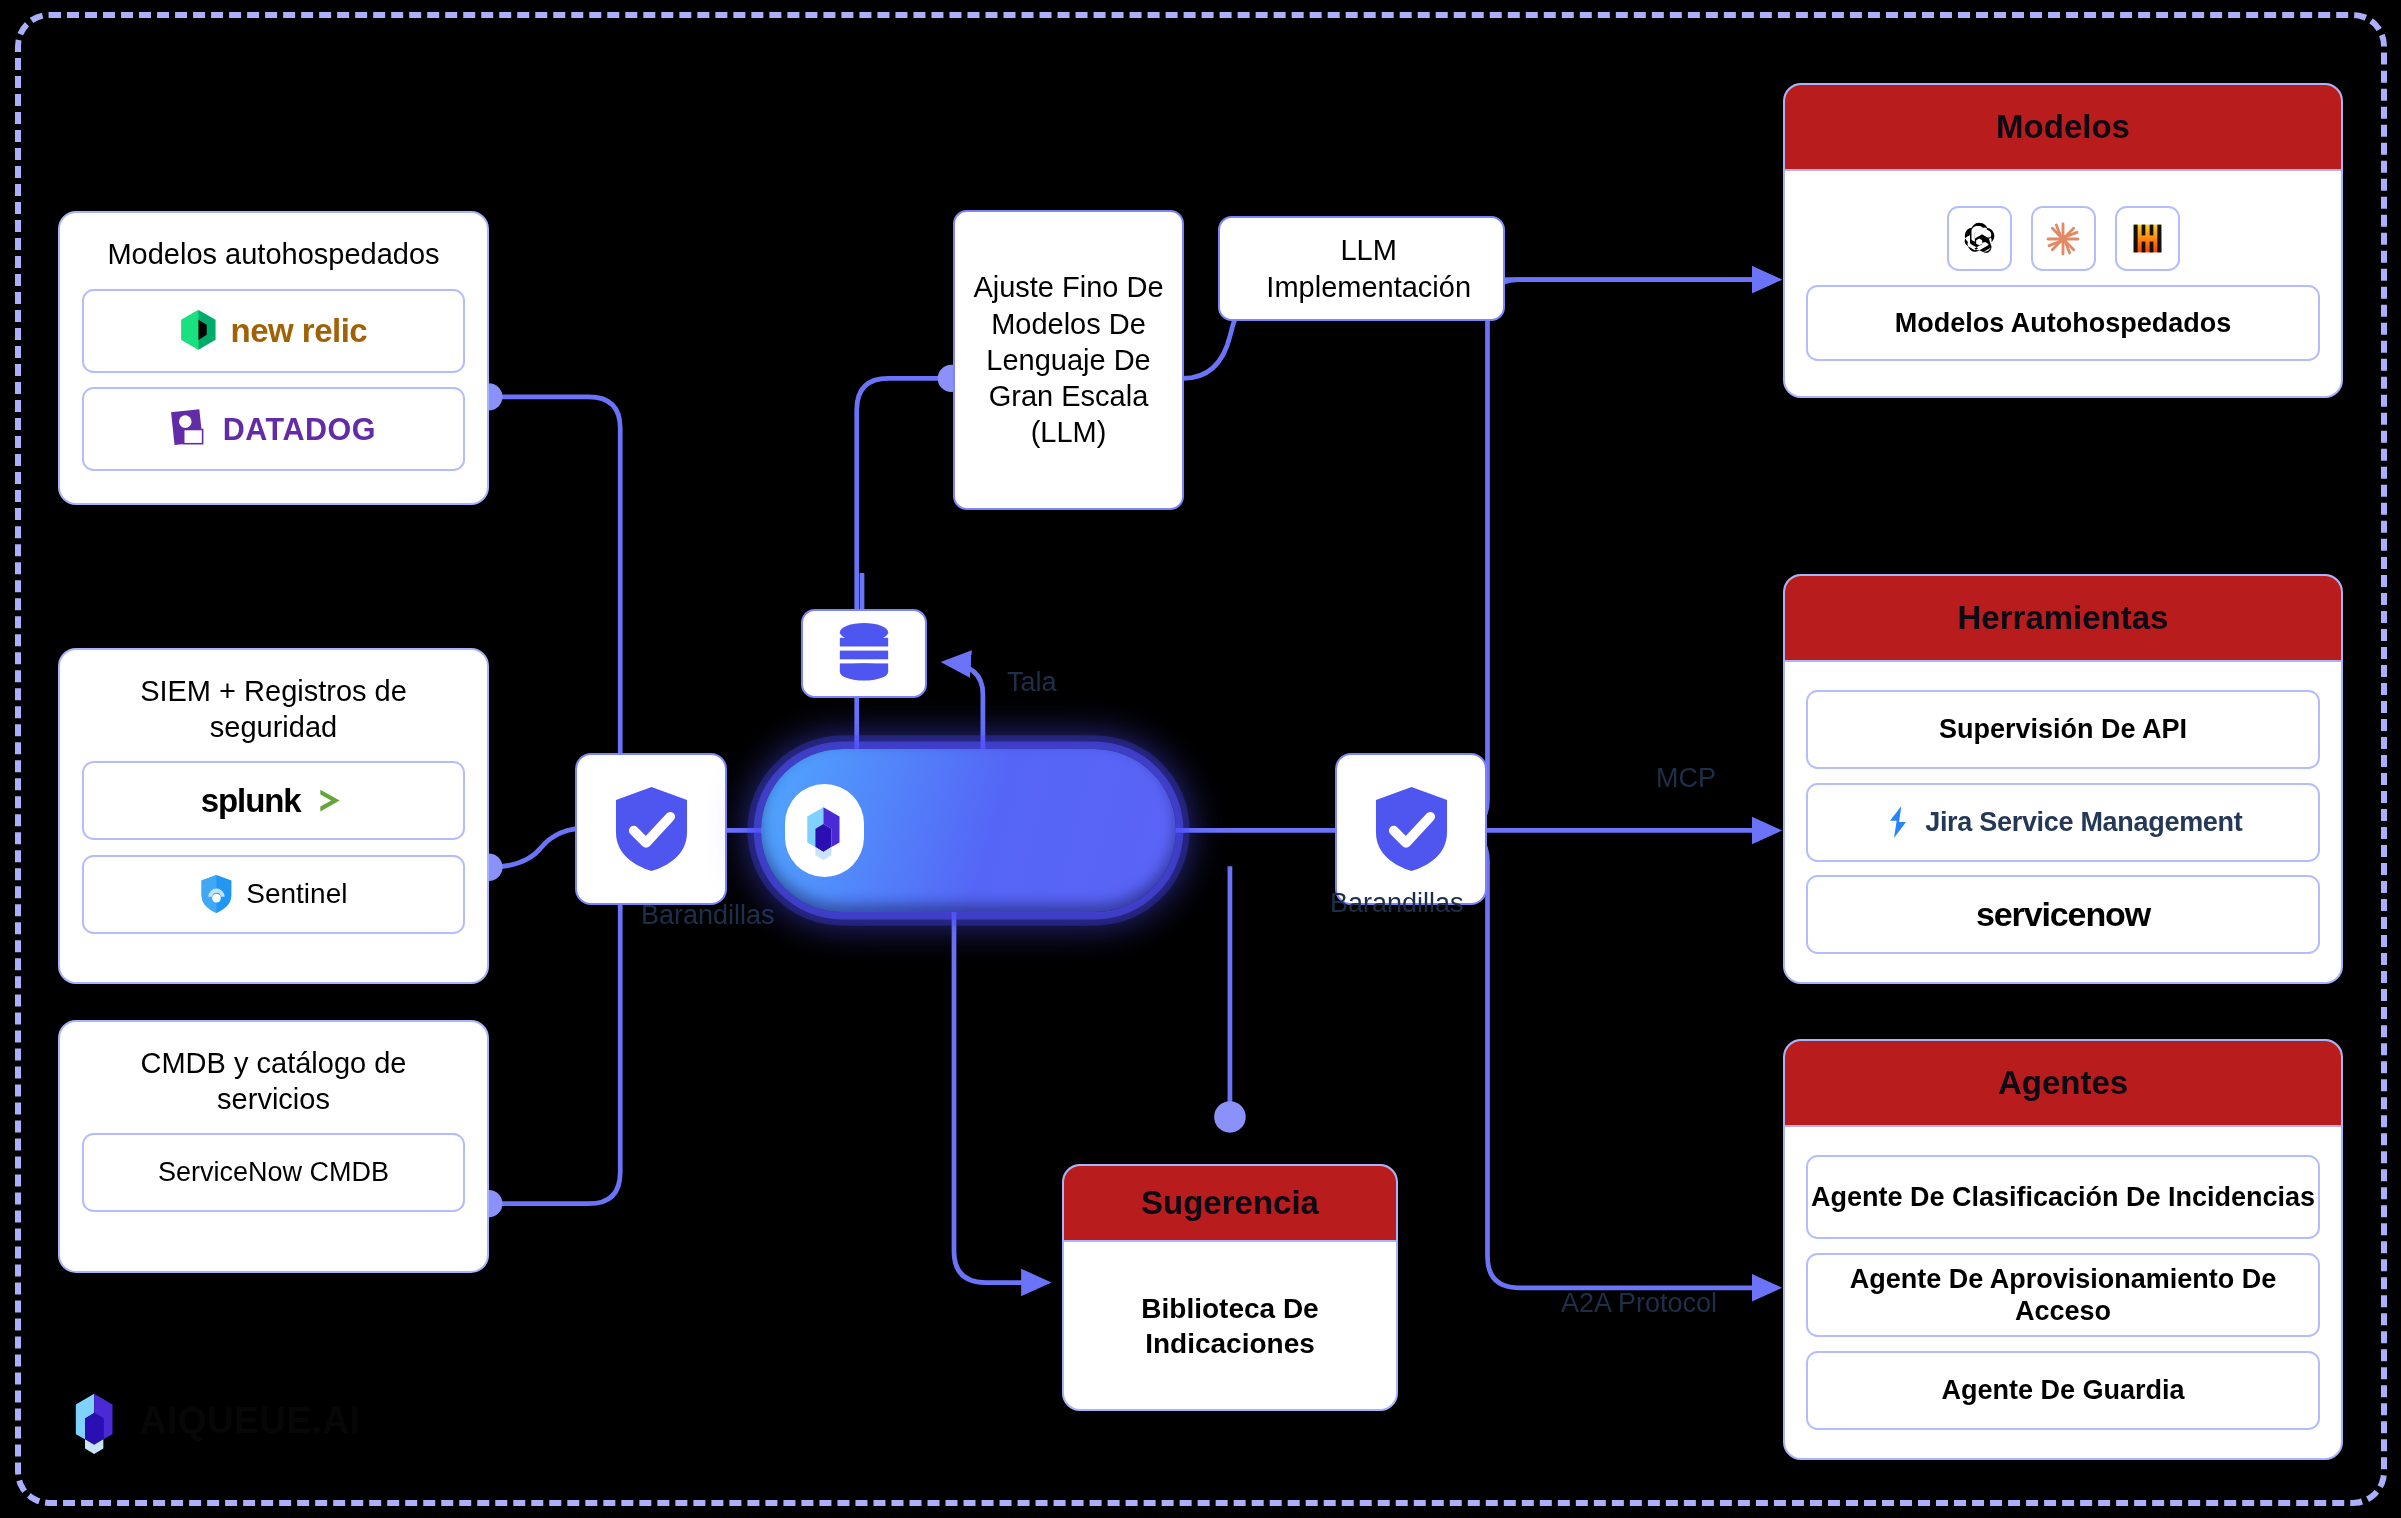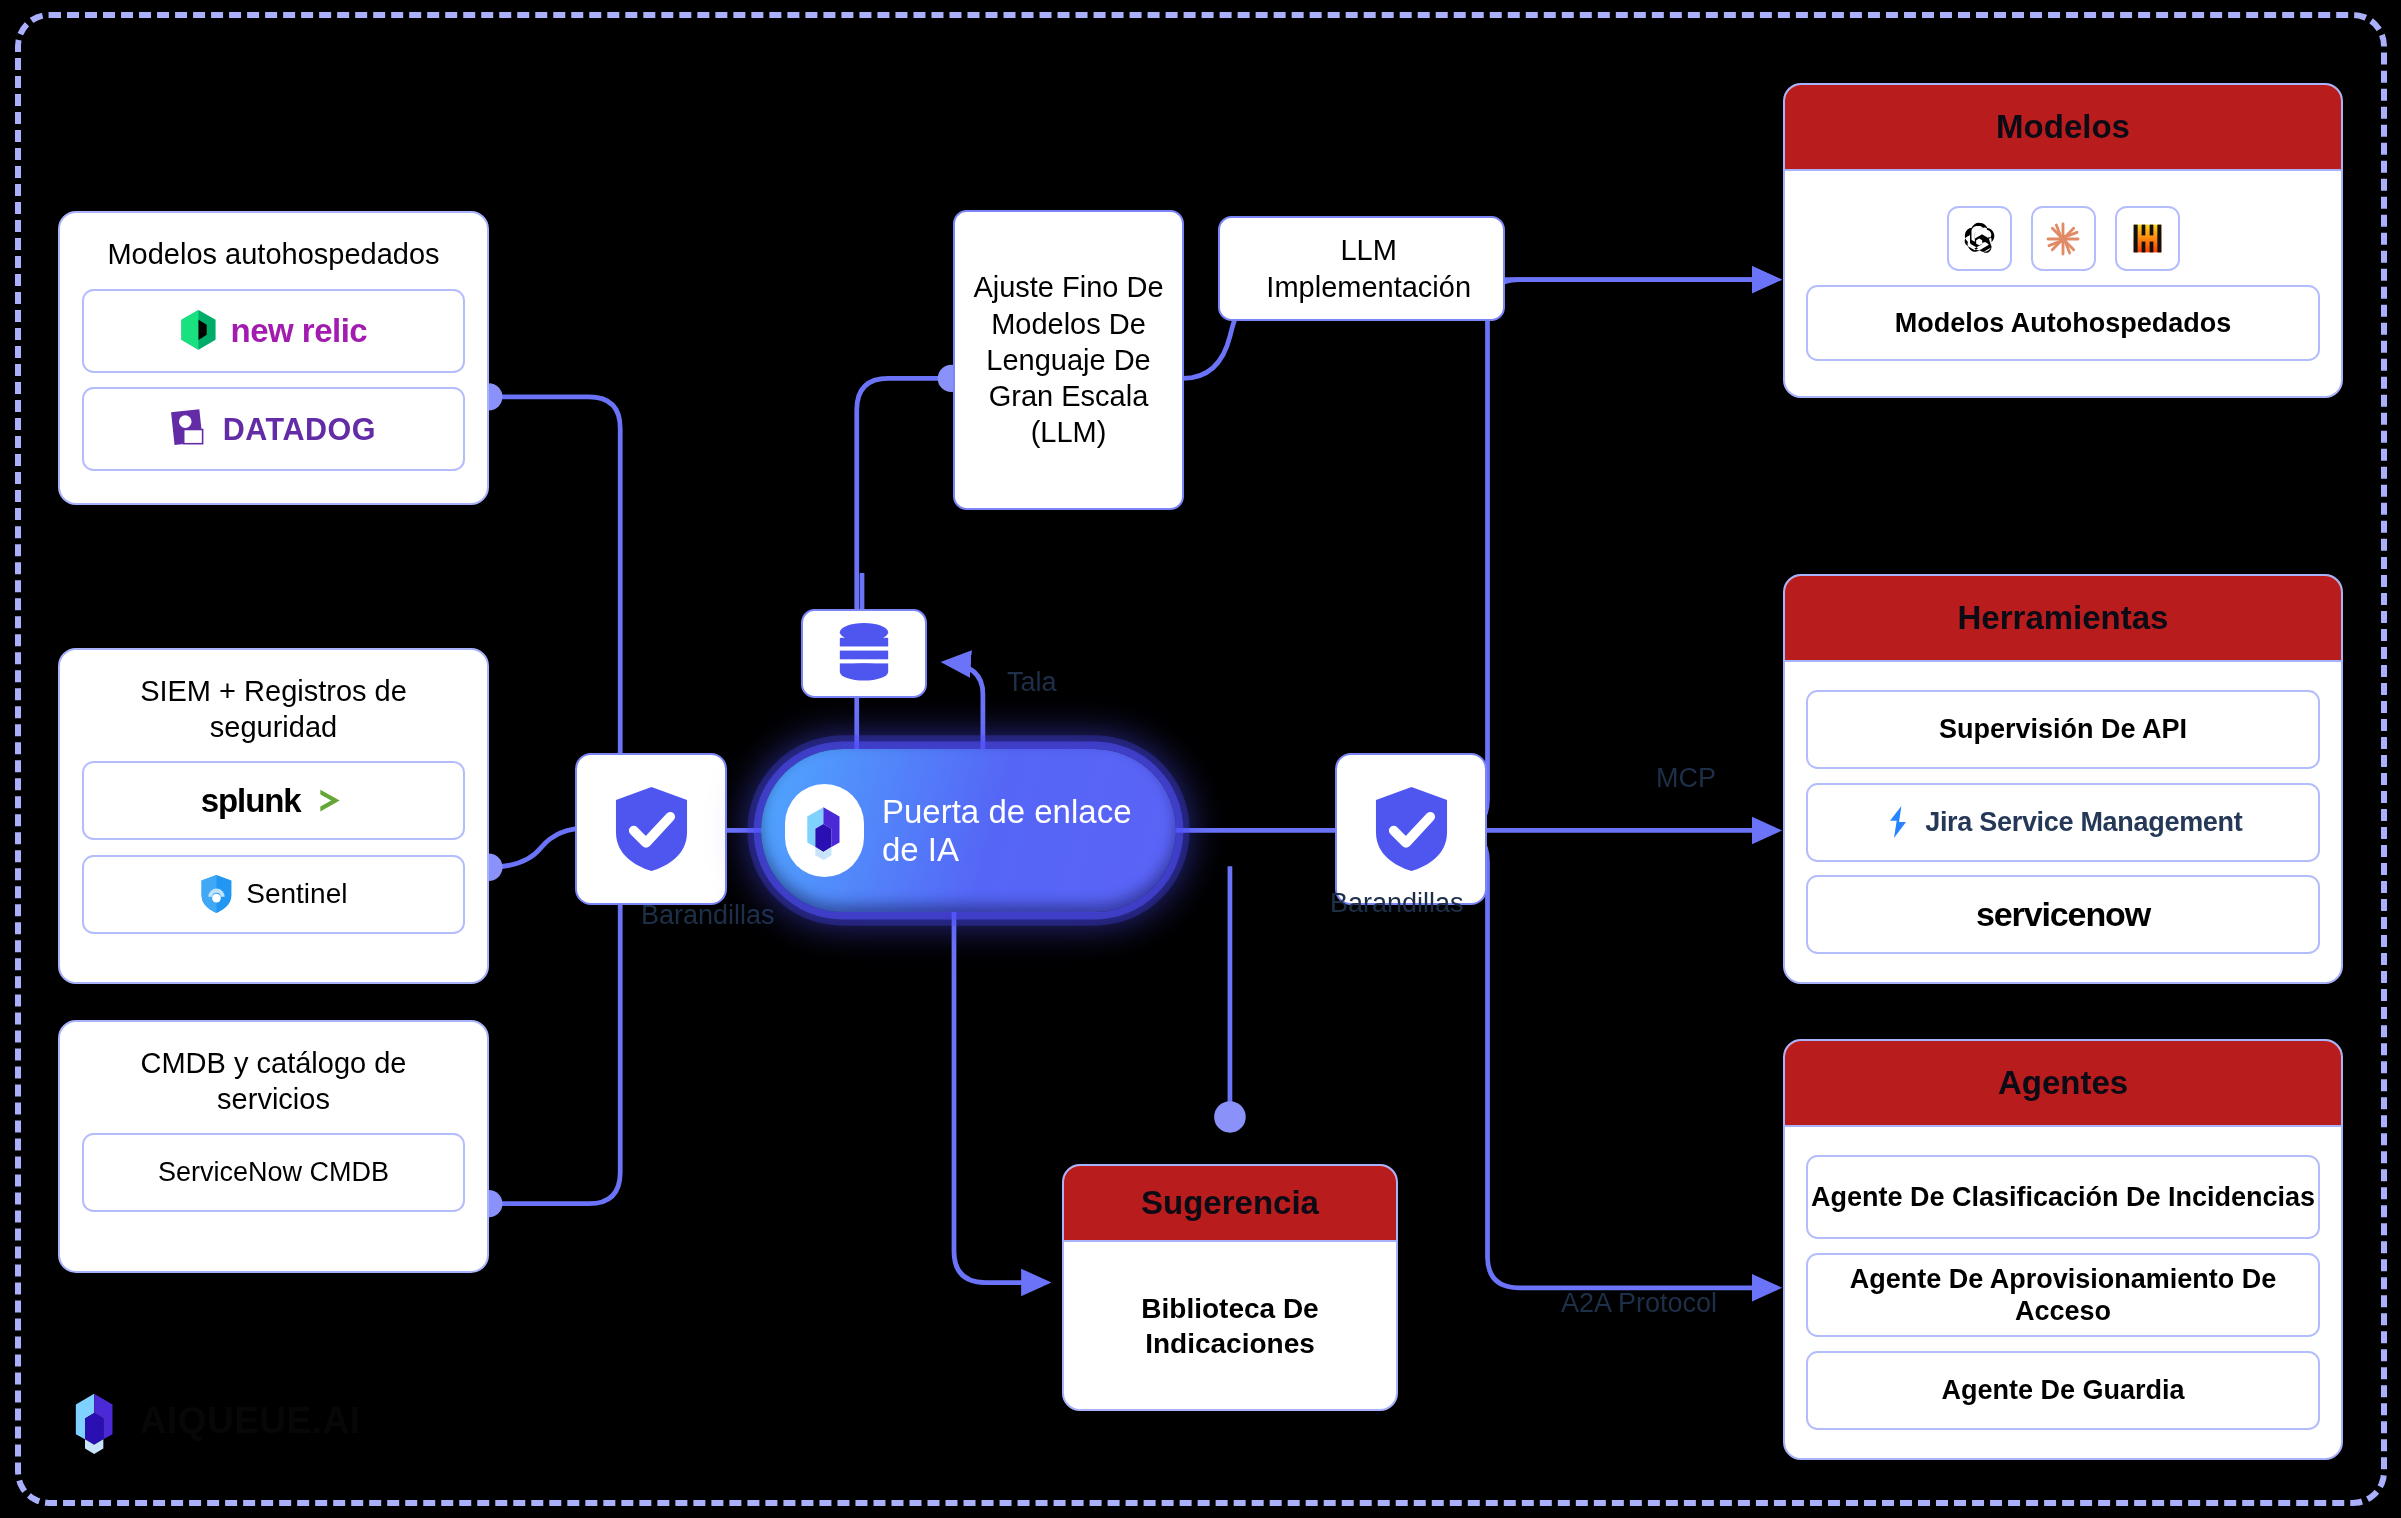--- a/index.html
+++ b/index.html
@@ -62,21 +62,21 @@
     display:flex;align-items:center;gap:18px;padding:0 24px;box-sizing:border-box;}
   .gw-logo{width:79px;height:93px;border-radius:525px;background:#fff;
            display:flex;align-items:center;justify-content:center;flex:0 0 auto;}
   .gw-text{color:#fff;font-size:33px;line-height:1.15;font-weight:400;}
 
   
   .edge-label{position:absolute;color:#1e3049;font-size:27px;white-space:nowrap;}
 
   
   .nr{display:flex;align-items:center;gap:13.7px;}
-  .nr-txt{font-size:33px;font-weight:700;color:#a21caf;letter-spacing:-0.5px;}
+  .nr-txt{font-size:33px;font-weight:700;color:#a16207;letter-spacing:-0.5px;}
   .dd-txt{font-size:30.5px;font-weight:700;color:#632ca6;letter-spacing:0.5px;}
   .splunk-txt{font-size:33px;font-weight:700;color:#000;letter-spacing:-1.1px;}
   .sent-txt{font-size:28px;color:#000;}
   .jira-txt{font-size:27px;color:#253858;letter-spacing:-0.3px;}
   .snow-txt{font-size:34px;font-weight:700;color:#000;letter-spacing:-1.1px;}
 
   
   .watermark{position:absolute;display:flex;align-items:center;gap:14.7px;}
   .wm-text{font-size:37px;font-weight:700;color:#070707;letter-spacing:0.5px;}
 </style>
@@ -222,21 +222,20 @@
 
 <div class="node gateway" style="left:761px;top:749px;width:415px;height:163px;">
   <div class="gw-logo">
     <svg width="50" height="58" viewBox="0 0 30 36">
       <path d="M4 9 14 3.2v10.4L9 16.6V28L4 25.2z" fill="#7fd2ff"></path>
       <path d="M14 3.2 24 9v16.2L19 28V16.6l-5-2.9z" fill="#4b29d6"></path>
       <path d="M9 16.6 14 13.7l5 2.9v11.4L14 31 9 28z" fill="#2a0fb3"></path>
       <path d="M9 28 14 31l5-3v5l-5 3-5-3z" fill="#c7e4fb"></path>
     </svg>
   </div>
-  <div class="gw-text">Puerta de enlace de IA</div>
 </div>
 
 <div class="node tile" style="left:1335px;top:753px;width:152px;height:152px;">
   <svg width="79" height="84" viewBox="0 0 24 26">
     <path d="M12 0 23 4v10c0 7-6 10.5-11 12C7 24.5 1 21 1 14V4z" fill="#4f56ef"></path>
     <path d="M6.5 13.5 10.3 17.3 17.8 9.2" fill="none" stroke="#fff" stroke-width="3" stroke-linecap="round" stroke-linejoin="round"></path>
   </svg>
 </div>
 <div class="edge-label" style="left:1330px;top:888px;">Barandillas</div>
 

